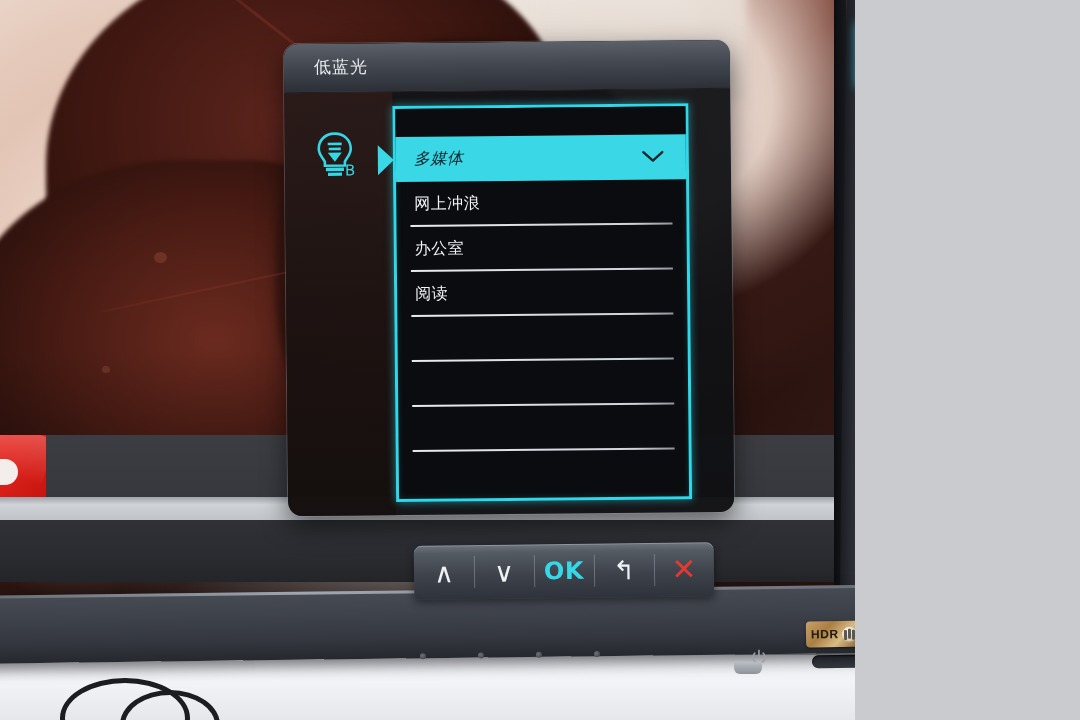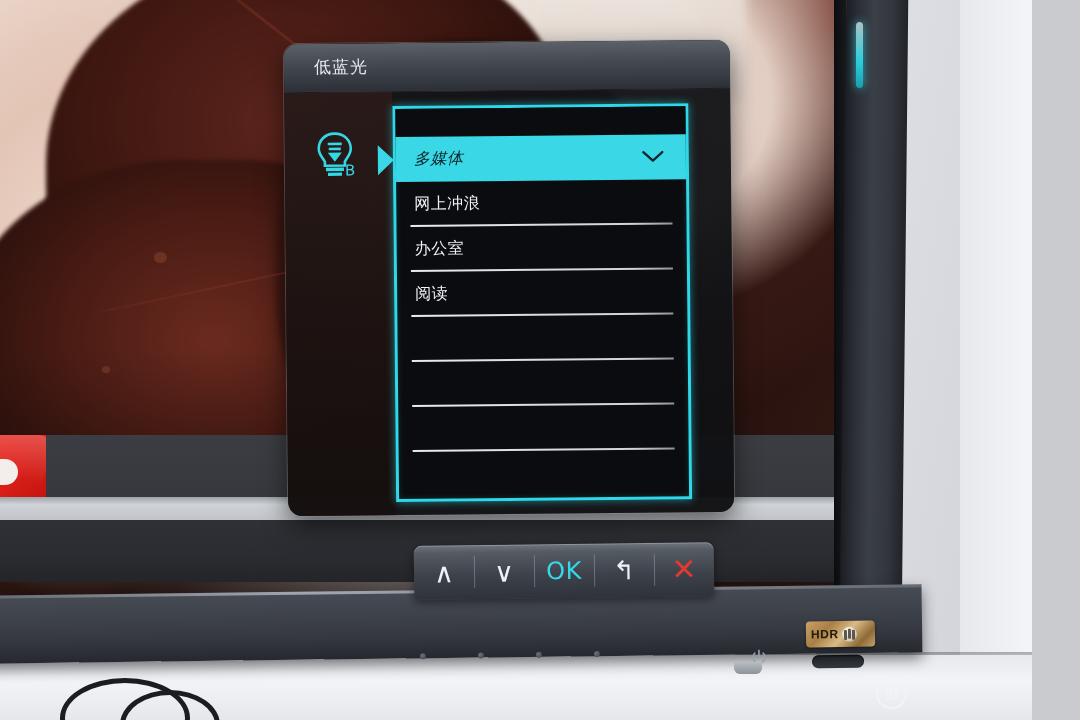--- a/index.html
+++ b/index.html
@@ -2,21 +2,21 @@
 <html><head>
 <meta charset="utf-8">
 <style>
   html,body{margin:0;padding:0;}
   body{
     width:1080px;height:720px;overflow:hidden;
     background:#c9cbcf;
     font-family:"Liberation Sans","DejaVu Sans",sans-serif;
     position:relative;
   }
-  #stage{position:absolute;inset:0;width:1032px;height:720px;overflow:hidden;}
+  #stage{position:absolute;inset:0;width:855px;height:720px;overflow:hidden;}
 
   
   .room{position:absolute;inset:0;
     background:linear-gradient(100deg,#d9dade 0%,#e9eaee 30%,#f2f3f6 55%,#dcdde2 80%,#cfd1d6 100%);}
   .wall-right{position:absolute;left:960px;top:0;width:120px;height:700px;
     background:linear-gradient(90deg,#e7e8ec,#f4f5f8 60%,#e3e4e9);}
   .desk{position:absolute;left:0;top:655px;width:1080px;height:65px;
     background:linear-gradient(180deg,#e8e9ed 0%,#f3f4f7 40%,#e6e7eb 100%);}
   .desk-shadow{position:absolute;left:0;top:652px;width:1080px;height:16px;
     background:linear-gradient(180deg,rgba(60,62,70,.40),rgba(60,62,70,0));}
@@ -130,21 +130,21 @@
     border-radius:8px 8px 5px 5px;transform:rotate(-0.7deg);
     background:linear-gradient(180deg,#6f757d 0%,#555b63 14%,#3e434b 55%,#2e323a 100%);
     box-shadow:0 3px 8px rgba(0,0,0,.45), inset 0 1px 0 rgba(205,212,222,.35);
     display:flex;align-items:center;}
   .key{flex:1;height:100%;display:flex;align-items:center;justify-content:center;
     position:relative;}
   .key + .key:before{content:"";position:absolute;left:0;top:11px;bottom:11px;width:1px;
     background:rgba(190,198,210,.35);}
   .key .glyph{font-size:27px;color:#eef2f6;font-family:"DejaVu Sans","Liberation Sans",sans-serif;
     line-height:1;}
-  .key.ok .glyph{color:#36d7e8;font-weight:normal;font-size:24px;letter-spacing:.5px;}
+  .key.ok .glyph{color:#36d7e8;font-weight:bold;font-size:24px;letter-spacing:.5px;}
   .key.close .glyph{color:#e03a33;font-size:30px;font-weight:bold;}
   .key.back .glyph{color:#eef2f6;font-size:26px;}
 
   
   .dots{position:absolute;left:420px;top:652px;width:210px;height:10px;transform:rotate(-0.7deg);}
   .dots i{position:absolute;top:0;width:6px;height:6px;border-radius:50%;
     background:radial-gradient(circle at 35% 35%,#6b717a,#3a3e45);}
   .power{position:absolute;left:751px;top:649px;width:16px;height:16px;transform:rotate(-0.7deg);}
   .hdr-sticker{position:absolute;left:806px;top:621px;width:64px;height:26px;border-radius:4px;
     transform:rotate(-1deg);

